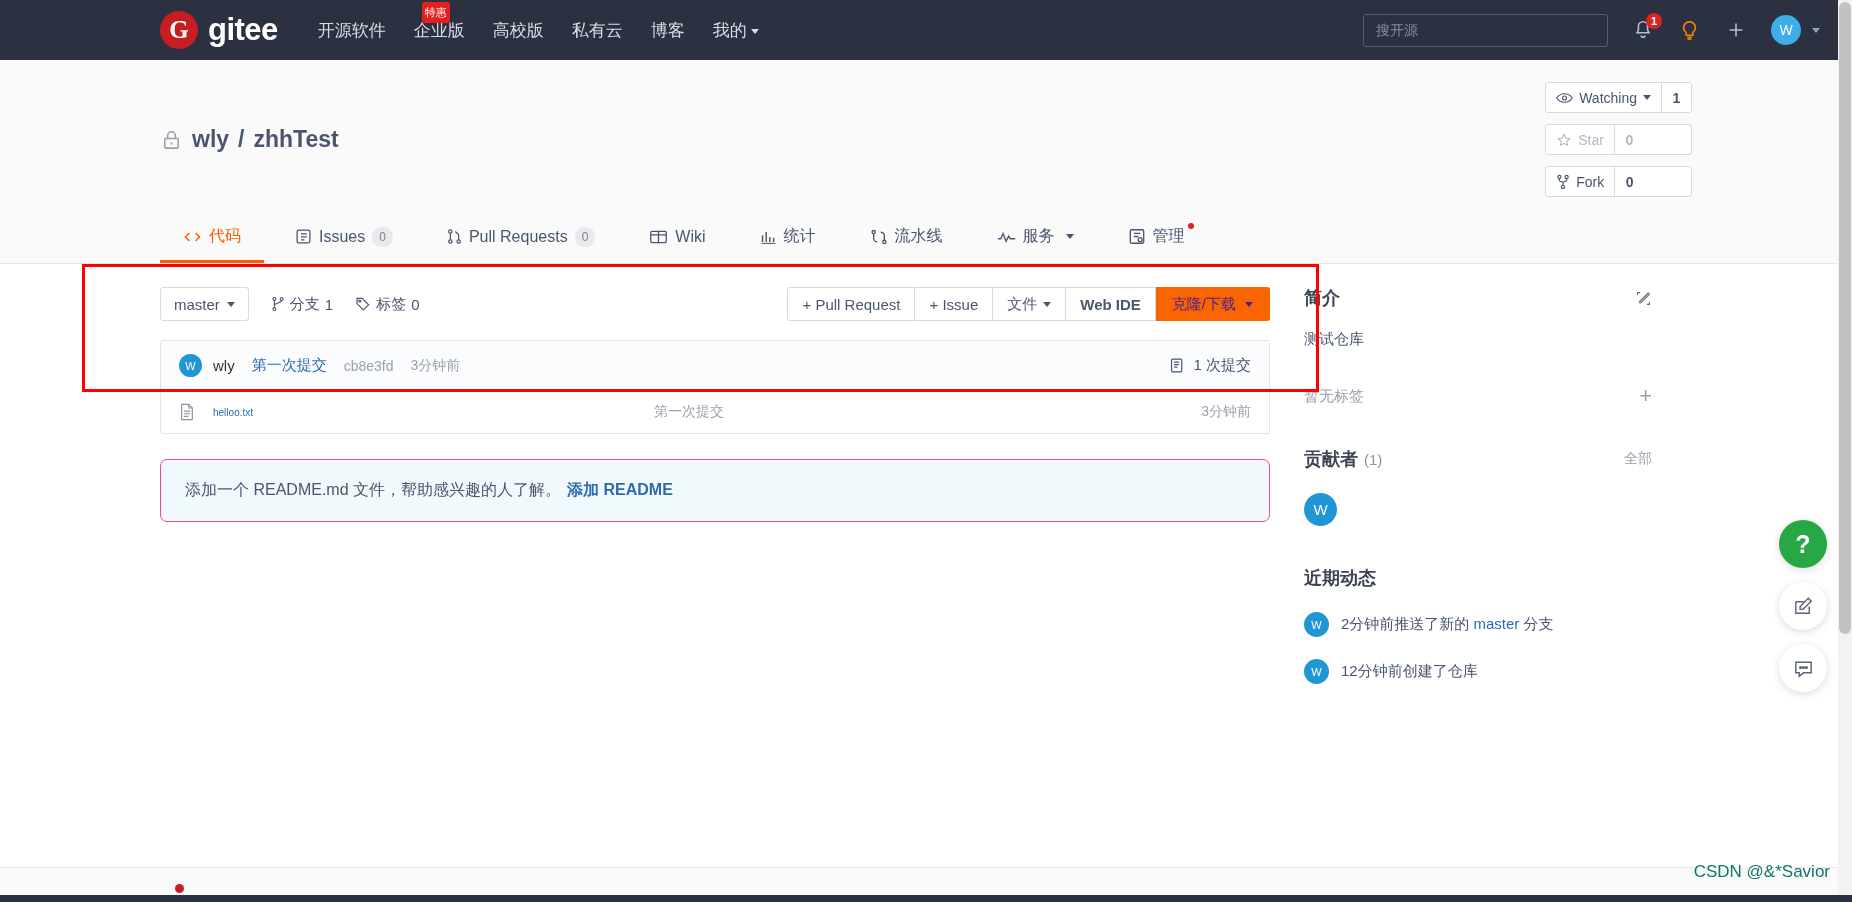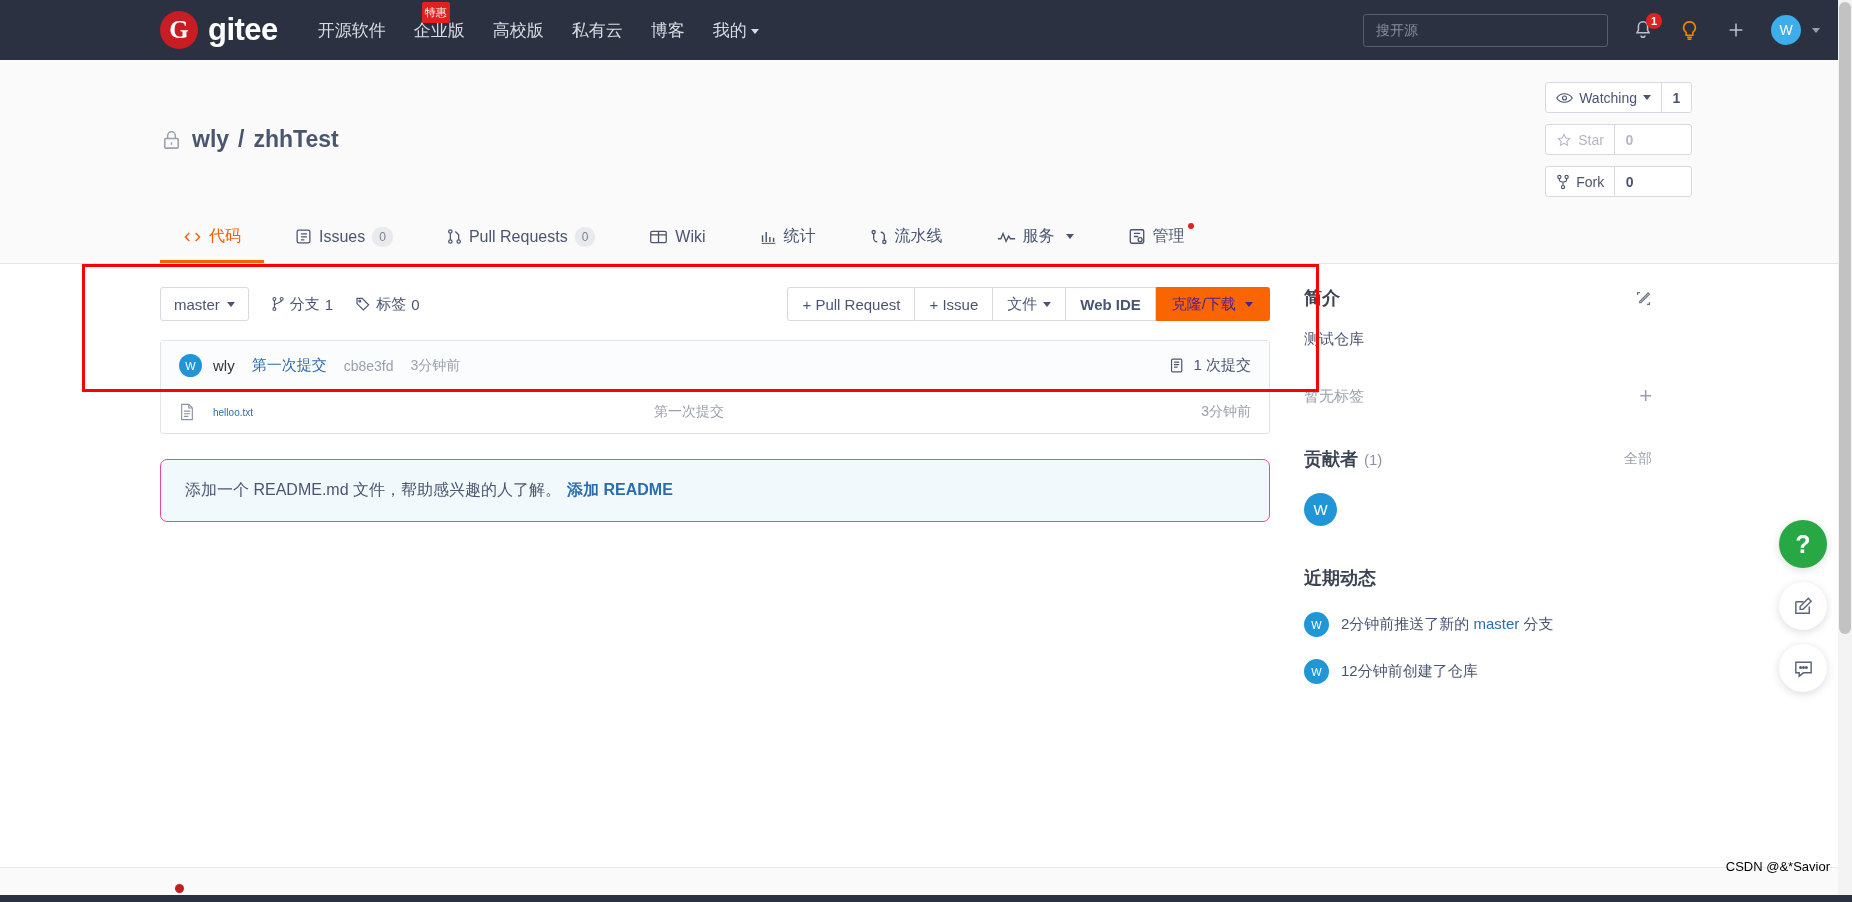--- a/index.html
+++ b/index.html
@@ -147,21 +147,21 @@
   
   .floaters { position:absolute; right:25px; top:520px; display:flex; flex-direction:column; gap:14px; align-items:center;}
   .fl-btn { width:48px;height:48px;border-radius:50%; display:flex;align-items:center;justify-content:center;
     box-shadow:0 2px 8px rgba(0,0,0,.14); cursor:pointer; background:#fff; }
   .fl-btn.green { background:#28a745; color:#fff; font-size:25px; font-weight:bold; }
 
   
   .scroll-track { position:absolute; right:0; top:0; width:14px; height:902px; background:#f3f3f3; }
   .scroll-thumb { position:absolute; right:1px; top:2px; width:12px; height:632px; background:#c2c2c2; border-radius:6px; }
 
-  .watermark { position:absolute; right:22px; bottom:28px; font-size:13px; color:#000000; }
+  .watermark { position:absolute; right:22px; bottom:20px; font-size:17px; color:#0f766e; }
   .bottom-bar { position:absolute; left:0; bottom:0; width:1852px; height:7px; background:#2c3142;}
   .footer-strip { position:absolute; left:0; bottom:7px; width:1838px; height:28px; background:#fafafa; border-top:1px solid #ececec;}
   .footer-dot { position:absolute; left:175px; bottom:9px; width:9px;height:9px;border-radius:50%;background:#c71d23;}
 
   svg { display:block; }
 </style>
 </head>
 <body>
 
 <div class="page">

